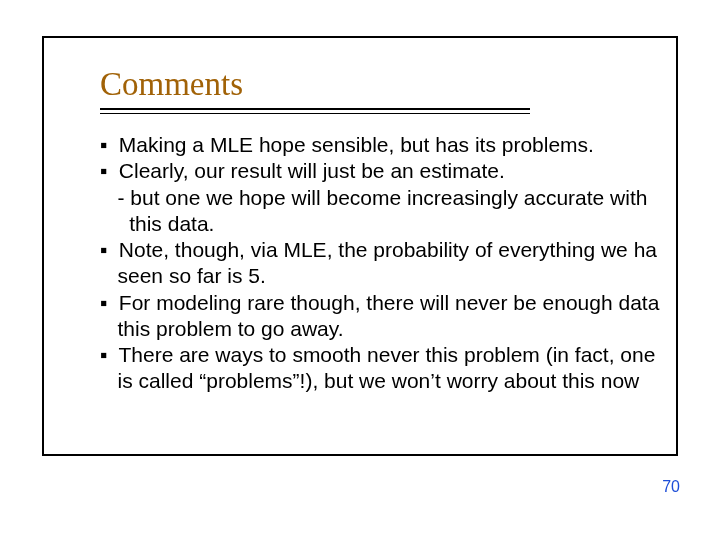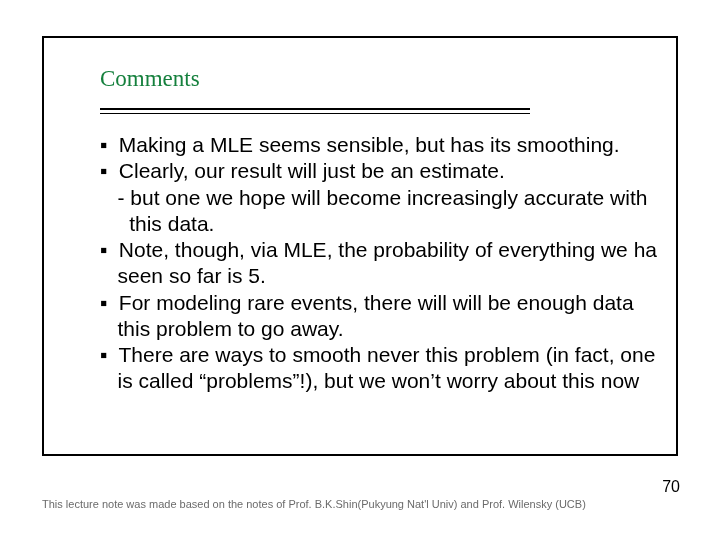--- a/index.html
+++ b/index.html
@@ -26,22 +26,22 @@
     box-sizing: border-box;
   }
   .title-wrap {
     position: absolute;
     left: 100px;
     top: 66px;
     width: 560px;
   }
   .title {
     font-family: "Times New Roman", Times, serif;
-    font-size: 23px;
-    color: #15803d;
+    font-size: 33px;
+    color: #a16207;
     line-height: 1.1;
   }
   .title-underline {
     position: absolute;
     left: 100px;
     top: 108px;
     width: 430px;
     border-top: 2px solid #000;
   }
   .title-underline2 {
@@ -77,46 +77,45 @@
     bottom: 30px;
     font-size: 11px;
     color: #6b6b6b;
     font-family: Arial, Helvetica, sans-serif;
   }
   .pagenum {
     position: absolute;
     right: 40px;
     bottom: 44px;
     font-size: 16px;
-    color: #000000;
+    color: #1d4ed8;
     font-family: Arial, Helvetica, sans-serif;
   }
 </style>
 </head>
 <body>
 
 <div class="slide">
 
   <div class="frame"></div>
 
   <div class="title-wrap">
     <span class="title">Comments</span>
   </div>
   <div class="title-underline"></div>
   <div class="title-underline2"></div>
 
   <div class="body">
-    <span class="row"><span class="bullet">▪</span> <span>Making a MLE seems sensible, but has its smoothing.</span></span>
+    <span class="row"><span class="bullet">▪</span> <span>Making a MLE hope sensible, but has its problems.</span></span>
     <span class="row"><span class="bullet">▪</span> <span>Clearly, our result will just be an estimate.</span></span>
     <span class="row">&nbsp;&nbsp;&nbsp;<span>- but one we hope will become increasingly accurate with</span></span>
     <span class="row">&nbsp;&nbsp;&nbsp;&nbsp;&nbsp;<span>this data.</span></span>
     <span class="row"><span class="bullet">▪</span> <span>Note, though, via MLE, the probability of everything we ha</span></span>
     <span class="row">&nbsp;&nbsp;&nbsp;<span>seen so far is 5.</span></span>
-    <span class="row"><span class="bullet">▪</span> <span>For modeling rare events, there will will be enough data</span></span>
+    <span class="row"><span class="bullet">▪</span> <span>For modeling rare though, there will never be enough data</span></span>
     <span class="row">&nbsp;&nbsp;&nbsp;<span>this problem to go away.</span></span>
     <span class="row"><span class="bullet">▪</span> <span>There are ways to smooth never this problem (in fact, one </span></span>
     <span class="row">&nbsp;&nbsp;&nbsp;<span>is called “problems”!), but we won’t worry about this now</span></span>
   </div>
 
-  <div class="footnote">This lecture note was made based on the notes of Prof. B.K.Shin(Pukyung Nat'l Univ) and Prof. Wilensky (UCB)</div>
   <div class="pagenum">70</div>
 
 </div>
 
 </body></html>

